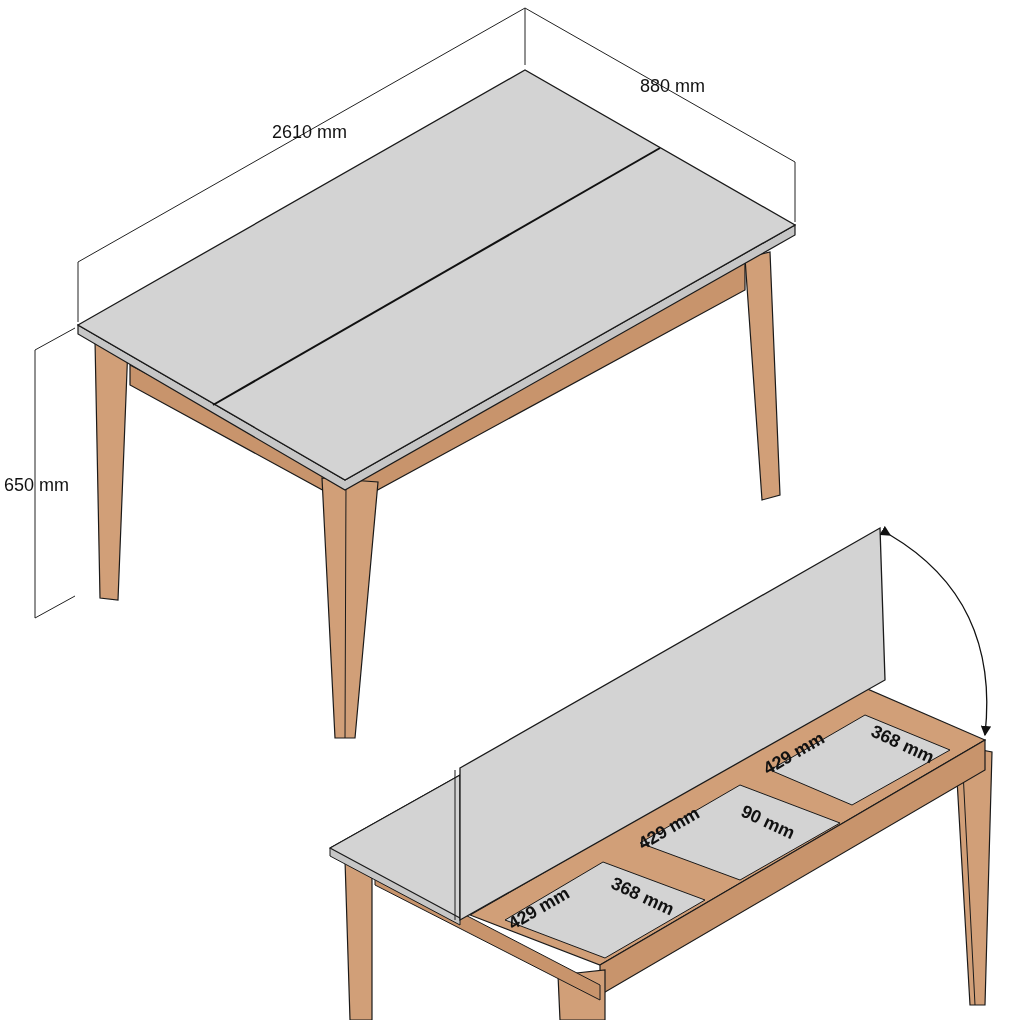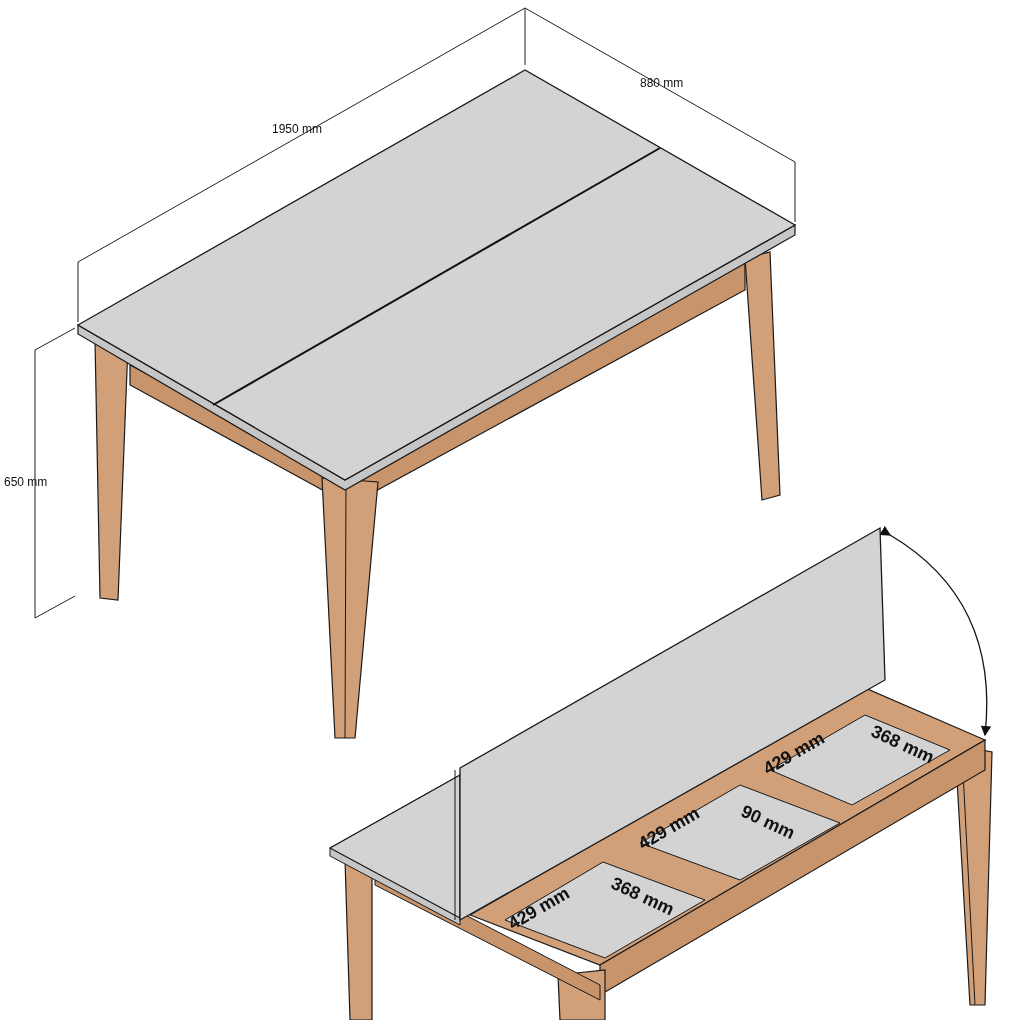--- a/index.html
+++ b/index.html
@@ -1,19 +1,19 @@
 <!DOCTYPE html>
 <html><head>
 <meta charset="utf-8">
 <style>
   html,body{margin:0;padding:0;background:#fff;}
   #stage{position:relative;width:1010px;height:1020px;overflow:hidden;background:#fff;}
   svg{position:absolute;left:0;top:0;}
   .lbl{position:absolute;font-family:"Liberation Sans",sans-serif;color:#111;white-space:nowrap;}
-  .big{font-size:12px;}
+  .big{font-size:18px;}
   .bold{font-size:18px;font-weight:bold;transform-origin:left center;}
 </style>
 </head>
 <body>
 
 <div id="stage">
   <svg width="1010" height="1020" viewBox="0 0 1010 1020">
     <defs>
       <marker id="arr" markerWidth="8" markerHeight="8" refX="7" refY="4" orient="auto">
         <path d="M0,0 L8,4 L0,8 z" fill="#111"></path>
@@ -70,21 +70,21 @@
       <polygon points="330,848 460,775 460,920 460,925 330,856" fill="#c6c6c6" stroke="#1a1a1a" stroke-width="1"></polygon>
       <polygon points="330,848 460,775 460,918" fill="#d3d3d3" stroke="#1a1a1a" stroke-width="1.2"></polygon>
 
       <polygon points="460,768 880,528 885,680 460,920" fill="#d3d3d3" stroke="#1a1a1a" stroke-width="1.3"></polygon>
       <line x1="455" y1="770" x2="455" y2="920" stroke="#1a1a1a" stroke-width="1"></line>
     </g>
 
     <path d="M890,535 Q1000,600 985,735" fill="none" stroke="#111" stroke-width="1.3" marker-end="url(#arr)" marker-start="url(#arr)"></path>
   </svg>
 
-  <div class="lbl big" style="left:272px;top:122px;">1950 mm</div>
+  <div class="lbl big" style="left:272px;top:122px;">2610 mm</div>
   <div class="lbl big" style="left:640px;top:76px;">880 mm</div>
   <div class="lbl big" style="left:4px;top:475px;">650 mm</div>
 
   <div class="lbl bold" style="left:510px;top:915px;transform:rotate(-30deg);">429 mm</div>
   <div class="lbl bold" style="left:612px;top:872px;transform:rotate(25deg);">368 mm</div>
   <div class="lbl bold" style="left:640px;top:835px;transform:rotate(-30deg);">429 mm</div>
   <div class="lbl bold" style="left:742px;top:800px;transform:rotate(25deg);">90 mm</div>
   <div class="lbl bold" style="left:765px;top:760px;transform:rotate(-30deg);">429 mm</div>
   <div class="lbl bold" style="left:872px;top:720px;transform:rotate(25deg);">368 mm</div>
 </div>

